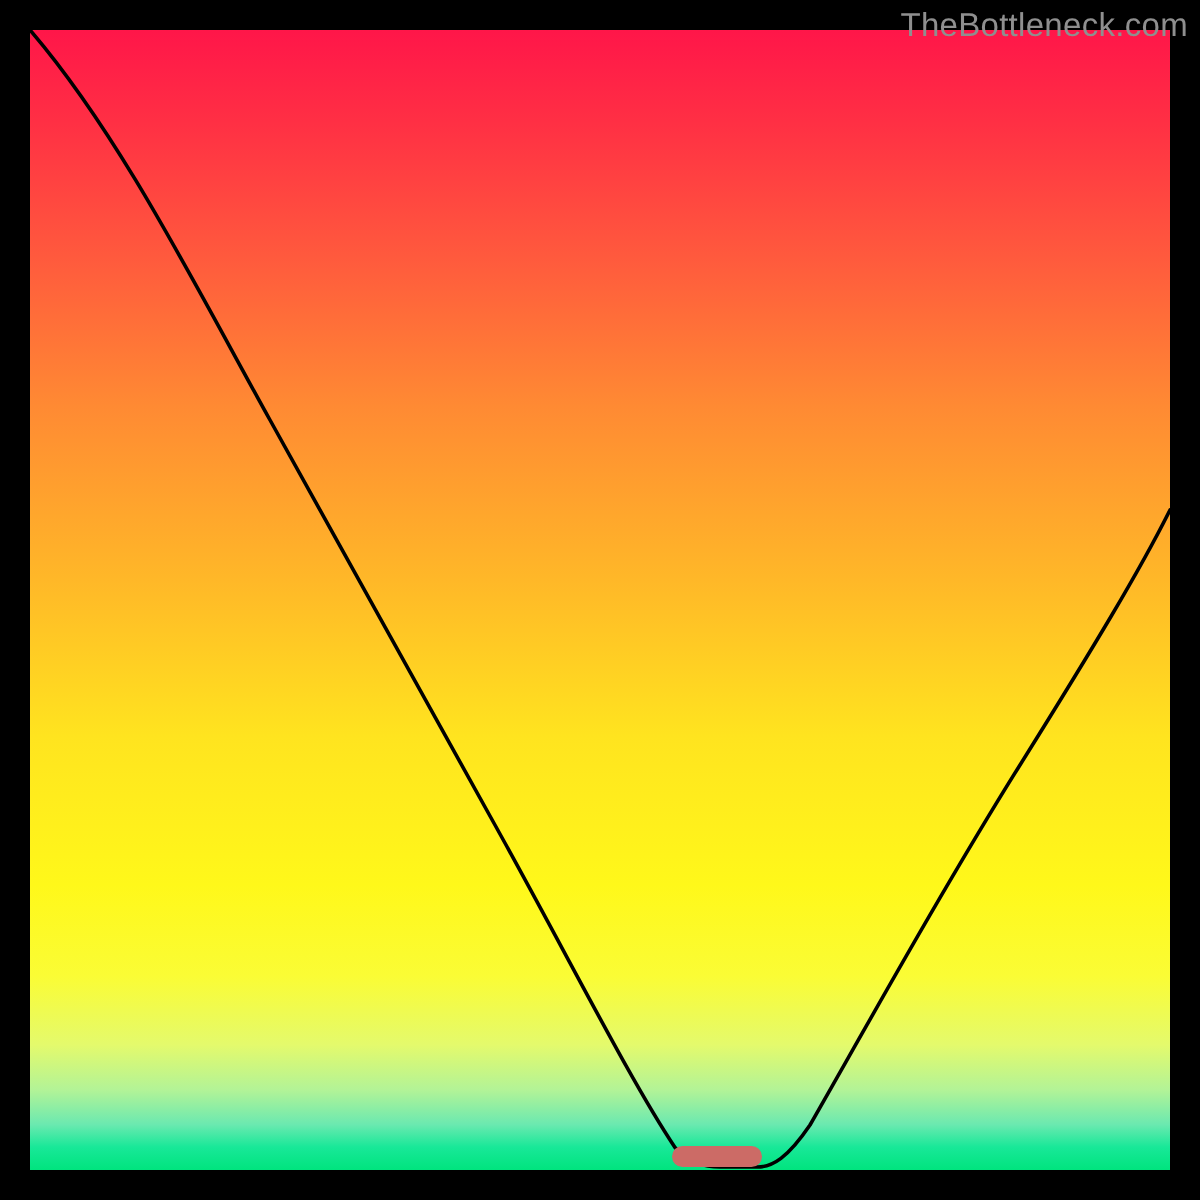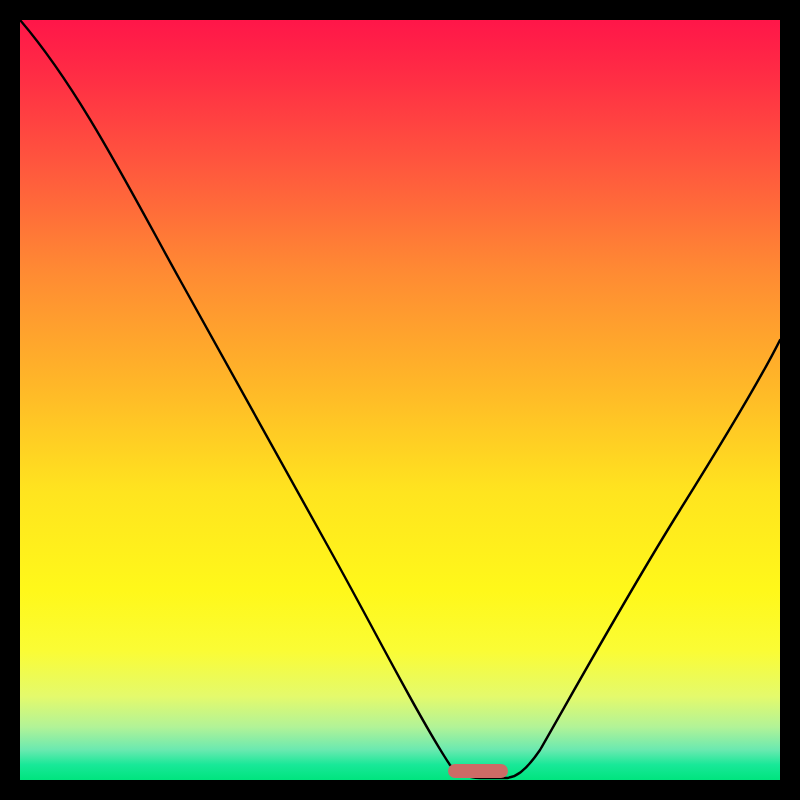--- a/index.html
+++ b/index.html
@@ -77,14 +77,15 @@
                C 440 756, 450 758, 460 758
                L 485 758
                C 495 758, 505 752, 520 730
                C 560 660, 610 570, 660 490
                C 710 410, 740 360, 760 320" fill="none" stroke="#000" stroke-width="2.4" stroke-linecap="round"></path>
     </svg>
 
     <div class="marker" style="left:428px; width:60px; bottom:2px;"></div>
   </div>
 
+  <div class="watermark">TheBottleneck.com</div>
 
 </div>
 
 </body></html>

